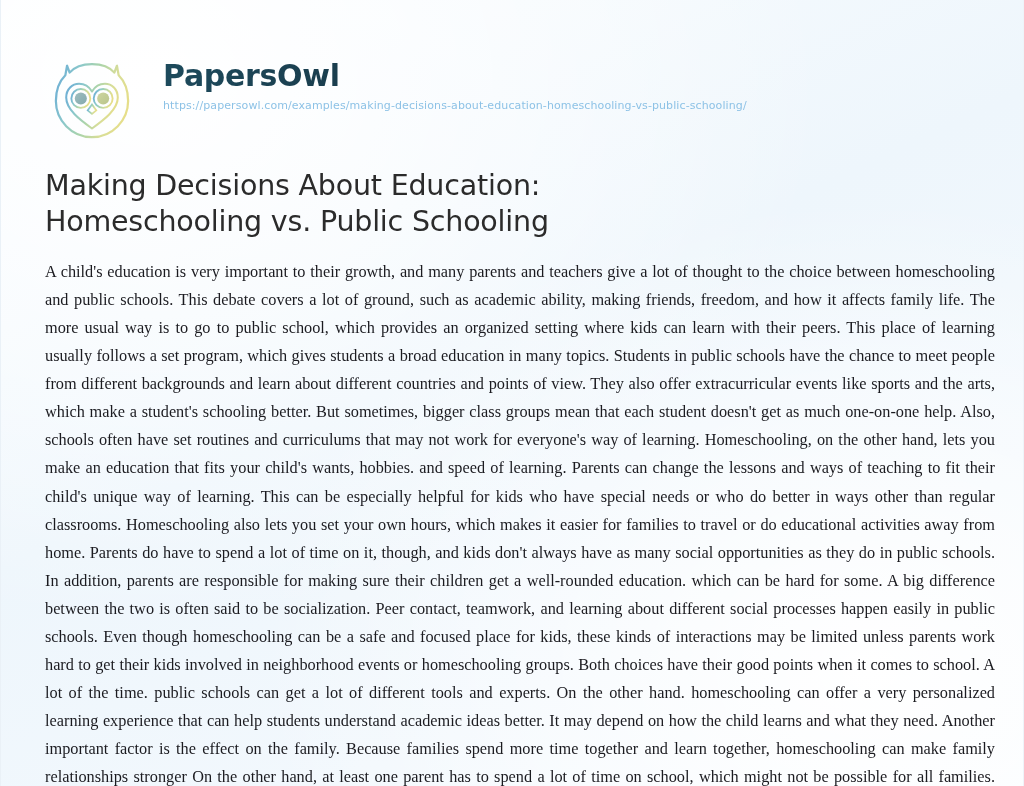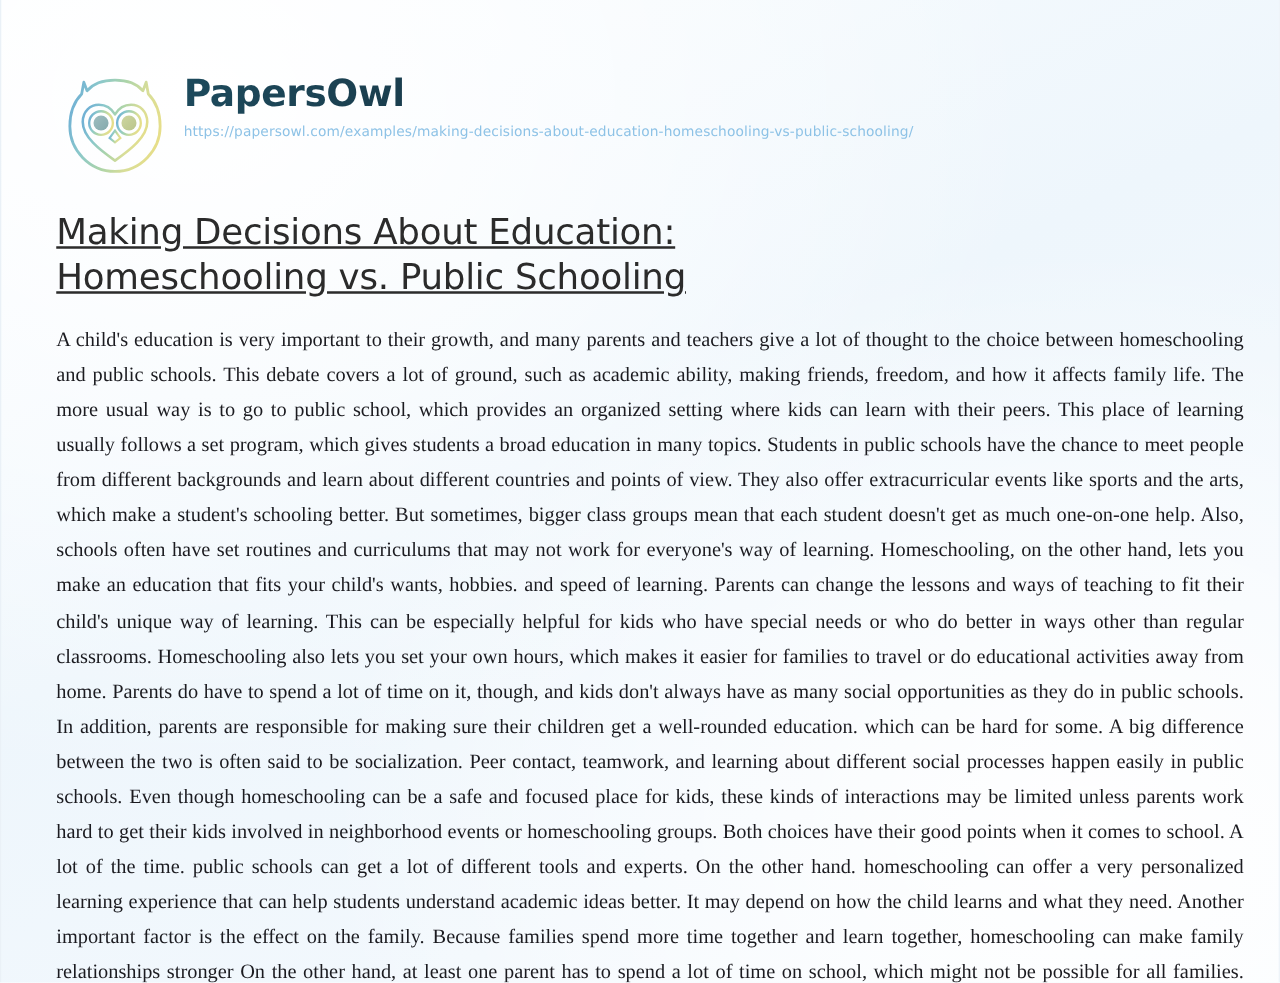--- a/index.html
+++ b/index.html
@@ -40,21 +40,21 @@
   .owl-logo {
     width: 86px;
     height: 86px;
     flex: 0 0 86px;
     margin-top: 2px;
     opacity: 0.82;
     filter: saturate(0.75);
   }
 
   .brand-text-wrap {
-    margin-left: 12px;
+    margin-left: 28px;
     padding-top: 4px;
     flex: 1 1 auto;
     min-width: 0;
   }
 
   .brand-name {
     font-family: "DejaVu Sans", sans-serif;
     font-weight: bold;
     font-size: 30px;
     line-height: 1.05;
@@ -89,21 +89,20 @@
 
   .article-title {
     font-family: "DejaVu Sans", sans-serif;
     font-weight: normal;
     font-size: 28.5px;
     line-height: 1.27;
     color: #2b2b2b;
     margin: 0 0 18px 0;
     letter-spacing: -0.2px;
     max-width: 720px;
-    text-decoration: underline;
   }
 
   .article-body {
     font-family: "Liberation Serif", "DejaVu Serif", serif;
     font-size: 16.3px;
     line-height: 1.72;
     color: #1b1b20;
     text-align: justify;
     margin: 0;
     width: 950px;

